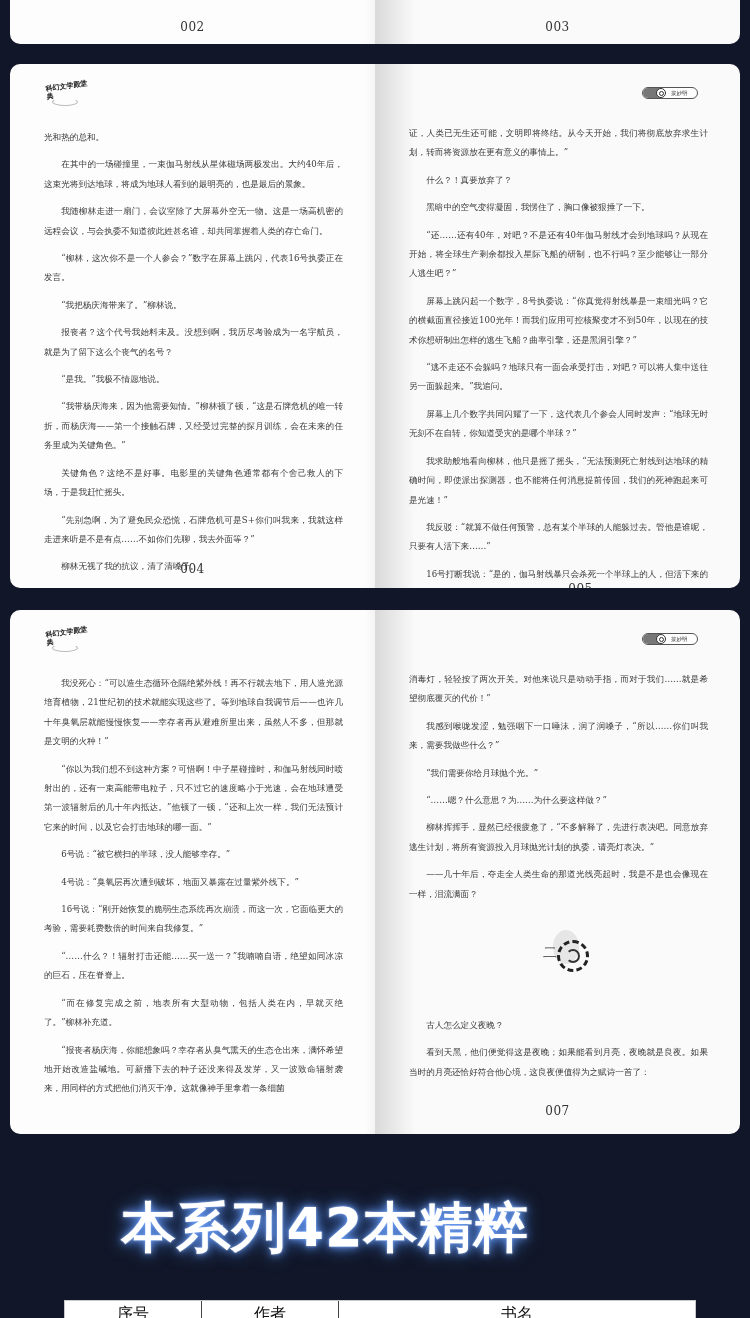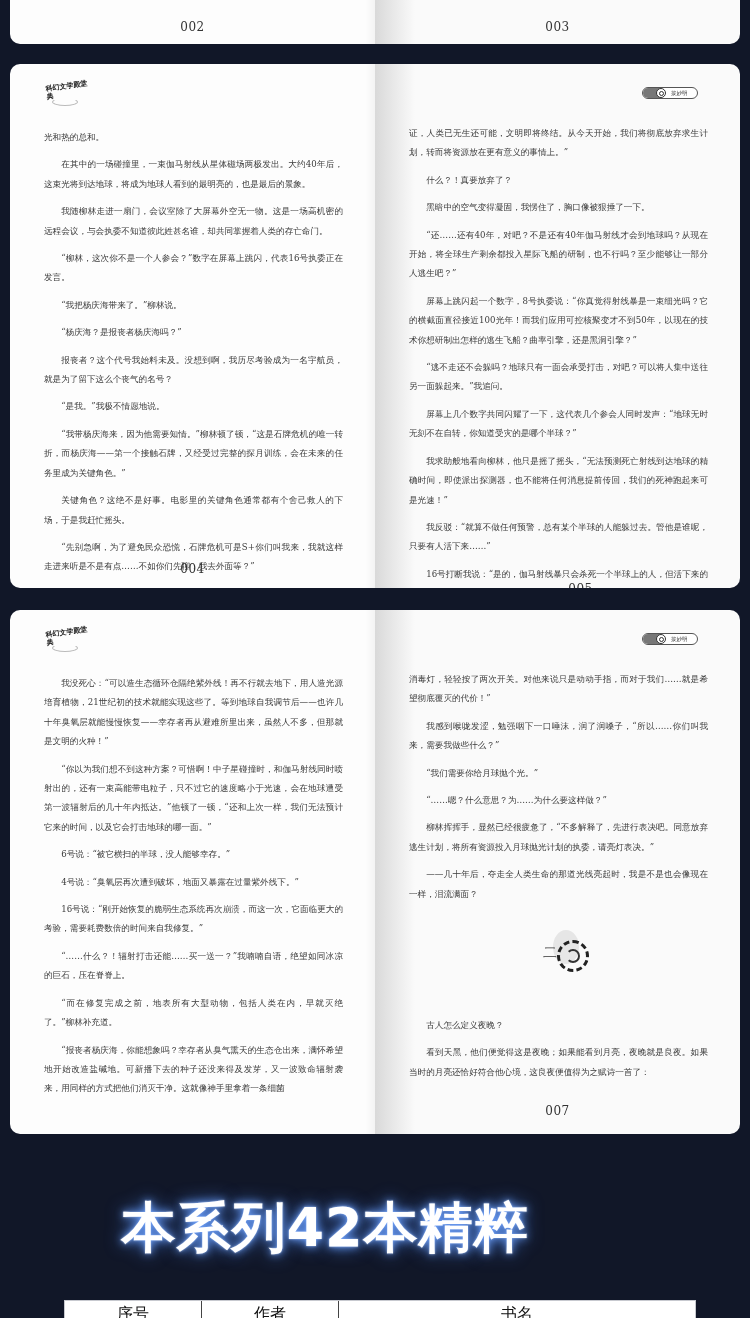--- a/index.html
+++ b/index.html
@@ -67,21 +67,20 @@
     <div class="logo">
       <span class="logo-text">科幻文学殿堂典</span>
       <span class="logo-swirl"></span>
     </div>
     <div class="text" style="top:56px;">
       <p>光和热的总和。</p>
       <p class="ind">在其中的一场碰撞里，一束伽马射线从星体磁场两极发出。大约40年后，这束光将到达地球，将成为地球人看到的最明亮的，也是最后的景象。</p>
       <p class="ind">我随柳林走进一扇门，会议室除了大屏幕外空无一物。这是一场高机密的远程会议，与会执委不知道彼此姓甚名谁，却共同掌握着人类的存亡命门。</p>
       <p class="ind">“柳林，这次你不是一个人参会？”数字在屏幕上跳闪，代表16号执委正在发言。</p>
       <p class="ind">“我把杨庆海带来了。”柳林说。</p>
-      <p class="ind">“杨庆海？是报丧者杨庆海吗？”</p>
       <p class="ind">报丧者？这个代号我始料未及。没想到啊，我历尽考验成为一名宇航员，就是为了留下这么个丧气的名号？</p>
       <p class="ind">“是我。”我极不情愿地说。</p>
       <p class="ind">“我带杨庆海来，因为他需要知情。”柳林顿了顿，“这是石牌危机的唯一转折，而杨庆海——第一个接触石牌，又经受过完整的探月训练，会在未来的任务里成为关键角色。”</p>
       <p class="ind">关键角色？这绝不是好事。电影里的关键角色通常都有个舍己救人的下场，于是我赶忙摇头。</p>
       <p class="ind">“先别急啊，为了避免民众恐慌，石牌危机可是S+你们叫我来，我就这样走进来听是不是有点……不如你们先聊，我去外面等？”</p>
       <p class="ind">柳林无视了我的抗议，清了清嗓子。</p>
       <p class="ind">“现在，我宣布特别应急委员会根据投票达成的共识——经过严密论</p>
     </div>
     <div class="page-num" style="top:498px;">004</div>
   </div>

